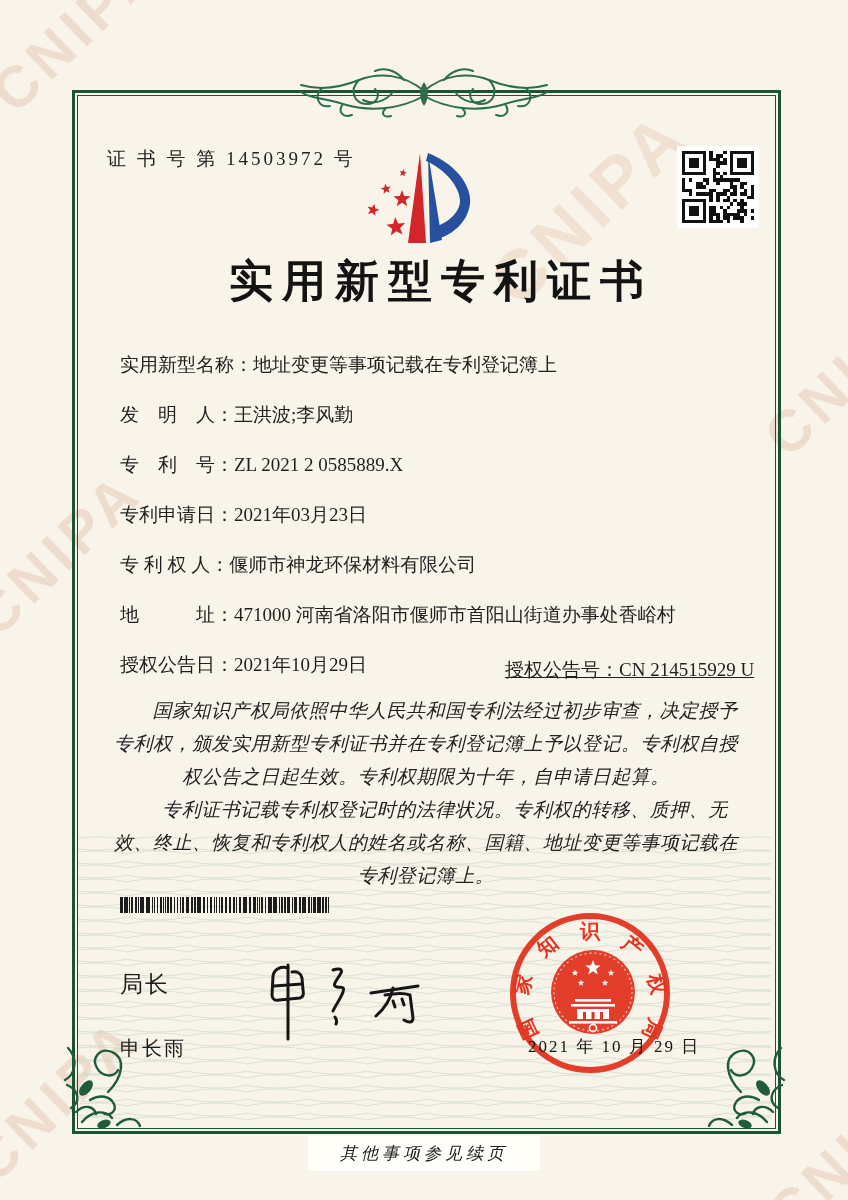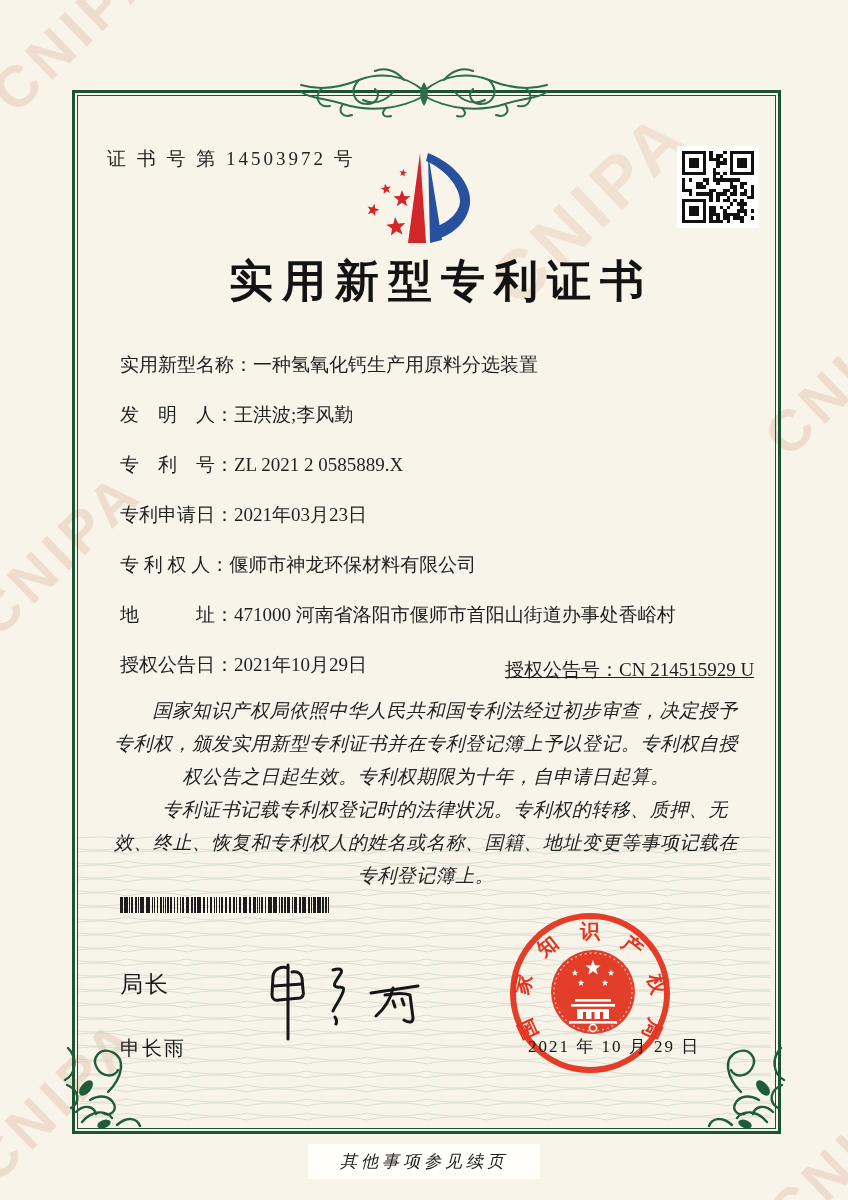--- a/index.html
+++ b/index.html
@@ -38,21 +38,21 @@
   .barcode{position:absolute;left:120px;top:897px;}
   .signer-title{position:absolute;left:120px;top:969px;font-size:23px;font-family:Liberation Mono, monospace;color:#1b1b1b;letter-spacing:2px;}
   .signer-name{position:absolute;left:120px;top:1006px;font-size:20px;font-family:"Liberation Sans","DejaVu Sans",sans-serif;color:#1b1b1b;letter-spacing:2px;margin-top:29px;}
   .signature{position:absolute;left:255px;top:938px;}
   .seal{position:absolute;left:505px;top:908px;}
   .seal-date{position:absolute;left:528px;top:1035px;font-size:17px;letter-spacing:2px;color:#161616;white-space:nowrap;}
   .page-info{position:absolute;left:72px;top:1094px;width:704px;text-align:center;font-size:15px;letter-spacing:2px;color:#2a2a2a;}
   .footer-note{
     position:absolute;left:50%;top:1136px;transform:translateX(-50%);
     background:#fffef8;padding:6px 32px;font-size:17px;font-style:italic;
-    letter-spacing:4px;color:#1d1d1d;white-space:nowrap;margin-top:8px;
+    letter-spacing:4px;color:#1d1d1d;white-space:nowrap;
   }
   .ornament-top{position:absolute;left:294px;top:62px;}
   .corner{position:absolute;}
   .corner.bl{left:46px;top:1040px;}
   .corner.br{left:707px;top:1040px;transform:scaleX(-1);}
 </style>
 </head>
 <body>
 
 <div class="page">
@@ -299,21 +299,21 @@
         <rect x="0" y="14" width="7" height="7" fill="#111"></rect>
         <rect x="1" y="15" width="5" height="5" fill="#fff"></rect>
         <rect x="2" y="16" width="3" height="3" fill="#111"></rect>
       </svg>
   </div>
 
   <div class="title">实用新型专利证书</div>
 
   <div class="fields">
     <div class="frow" style="top:0;">
-      <span class="lab">实用新型名称：</span><span class="val">一种氢氧化钙生产用原料分选装置</span>
+      <span class="lab">实用新型名称：</span><span class="val">地址变更等事项记载在专利登记簿上</span>
     </div>
     <div class="frow" style="top:50px;">
       <span class="lab">发　明　人：</span><span class="val">王洪波;李风勤</span>
     </div>
     <div class="frow" style="top:100px;">
       <span class="lab">专　利　号：</span><span class="val">ZL 2021 2 0585889.X</span>
     </div>
     <div class="frow" style="top:150px;">
       <span class="lab">专利申请日：</span><span class="val">2021年03月23日</span>
     </div>

